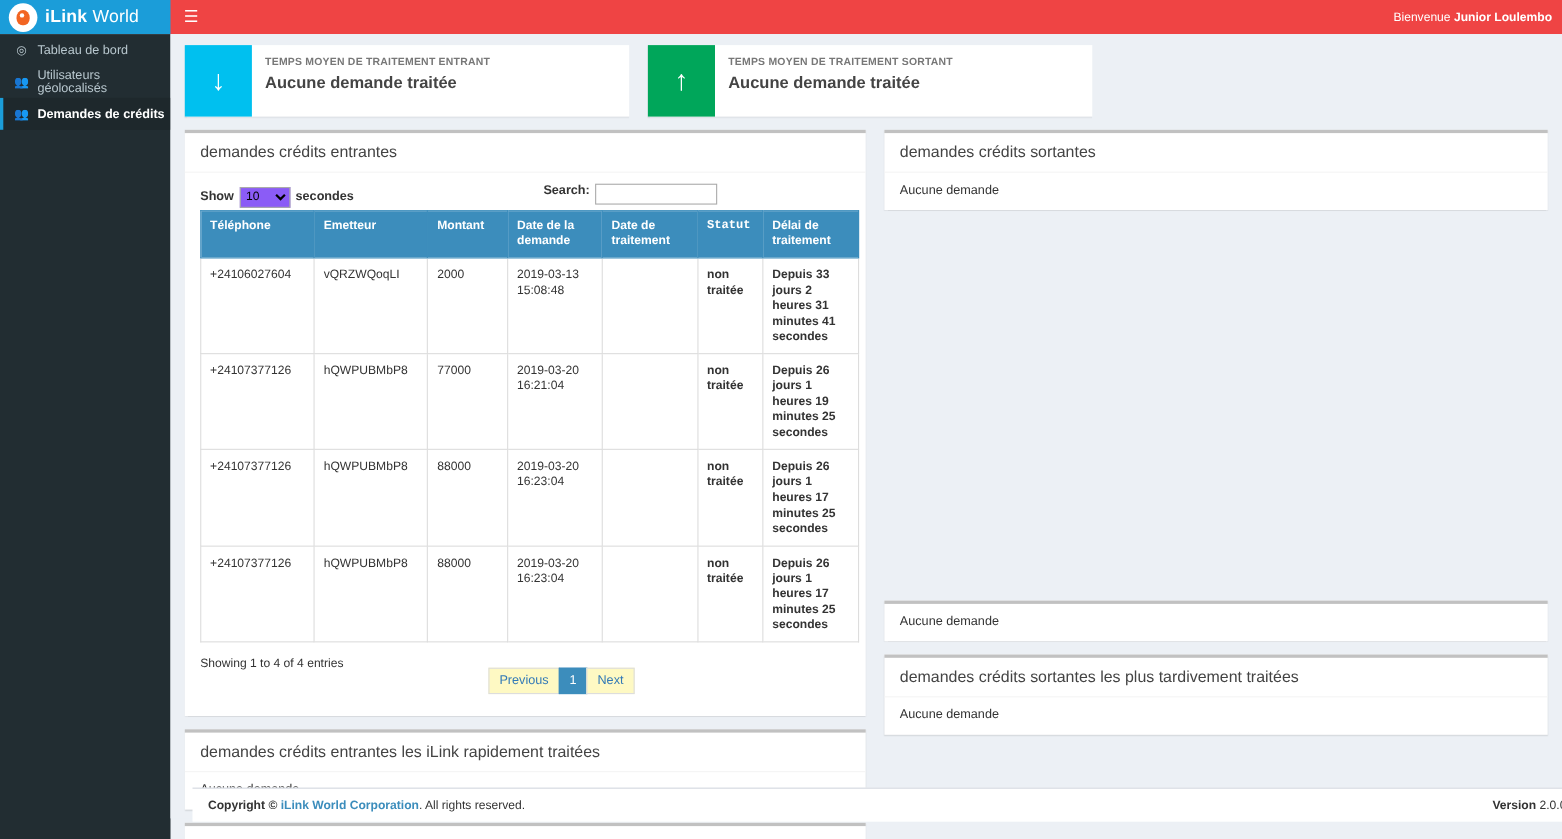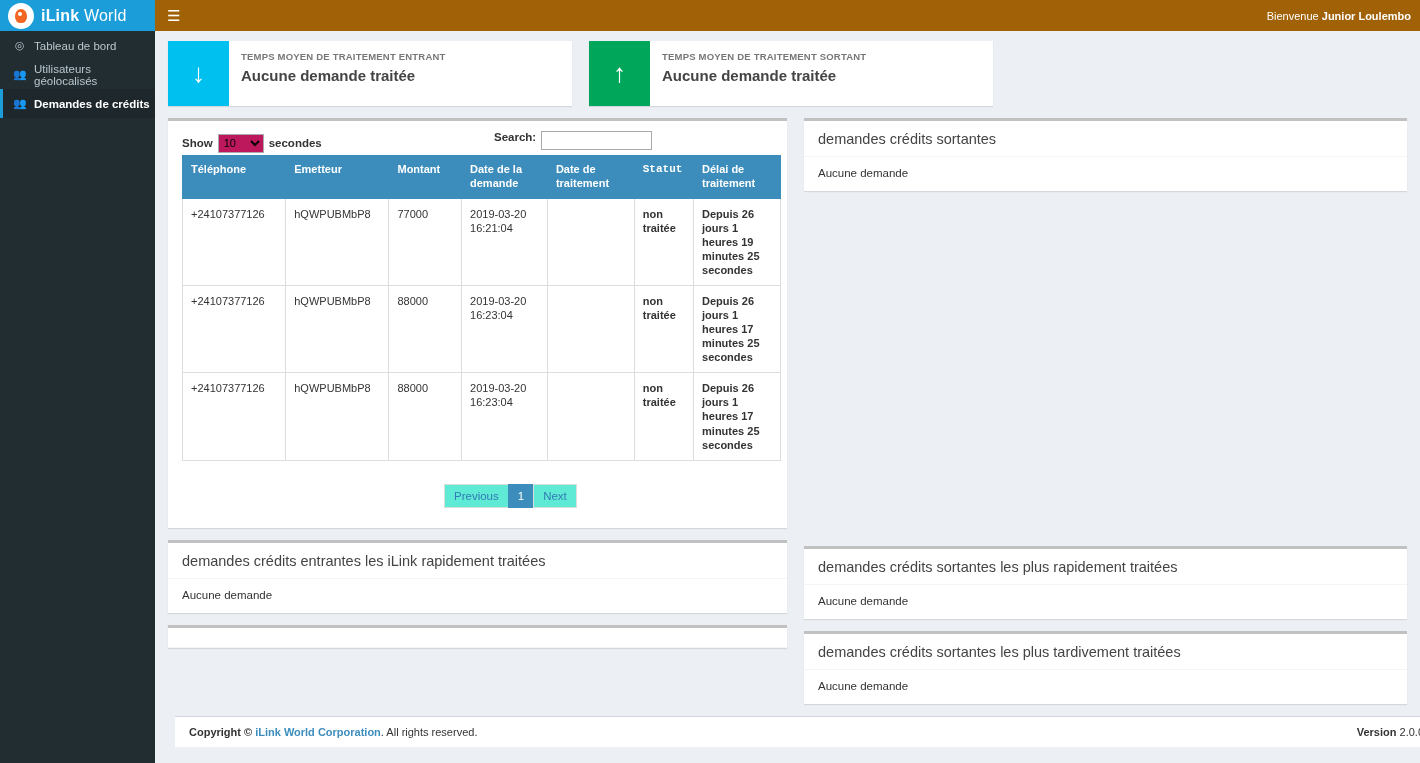--- a/index.html
+++ b/index.html
@@ -8,21 +8,21 @@
     width: 1420px; height: 763px;
     overflow: hidden;
     font-family: "Liberation Sans", sans-serif;
     font-size: 13px;
     color: #333;
     background: #ecf0f5;
   }
   
   .topbar {
     position: absolute; top: 0; left: 0; width: 1420px; height: 31px;
-    background: #a16207;
+    background: #ef4444;
     display: flex; align-items: center;
   }
   .brand {
     width: 155px; height: 31px; background: #1b9dd9;
     display: flex; align-items: center; gap: 7px; padding-left: 8px;
   }
   .brand-logo {
     width: 26px; height: 26px; border-radius: 50%;
     background: #ffffff; position: relative; flex: none;
     display: flex; align-items: center; justify-content: center;
@@ -108,21 +108,21 @@
   .box-title { font-size: 14.5px; color: #444; font-weight: normal; }
   .box-body { padding: 10px 12px 12px 14px; }
   .empty-text { font-size: 11.5px; color: #333; }
 
   
   .dt-top { display: flex; align-items: center; height: 24px; position: relative; }
   .dt-length { font-size: 11.5px; font-weight: bold; display: flex; align-items: center; gap: 5px; }
   .dt-length select {
     font-family: "Liberation Sans", sans-serif; font-size: 11px;
     height: 19px; width: 46px; padding: 0 1px;
-    border: 1px solid #aaa; background: #be185d;
+    border: 1px solid #aaa; background: #8b5cf6;
   }
   .dt-search {
     position: absolute; left: 312px; top: 0;
     display: flex; gap: 5px;
     font-size: 11.5px; font-weight: bold;
   }
   .dt-search input {
     width: 111px; height: 19px; border: 1px solid #aaa;
     font-family: "Liberation Sans", sans-serif; font-size: 11px; padding: 0 3px;
   }
@@ -150,21 +150,21 @@
   td.statut { font-weight: bold; font-size: 10.5px; }
   td.delai { font-weight: bold; font-size: 10.5px; }
 
   .dt-bottom { margin-top: 13px; position: relative; height: 42px; }
   .dt-info { font-size: 11px; color: #333; }
   .pager {
     position: absolute; left: 263px; top: 10px;
     display: flex;
   }
   .pg {
-    border: 1px solid #ddd; background: #5eead4; color: #337ab7;
+    border: 1px solid #ddd; background: #fef9c3; color: #337ab7;
     font-size: 11.5px; padding: 5px 9px; margin-left: -1px; cursor: pointer;
   }
   .pg.active { background: #3c8dbc; border-color: #3c8dbc; color: #fff; }
 
   
   .footer {
     position: absolute; left: 155px; bottom: 16px; width: 1265px; height: 31px;
     background: #fff; border-top: 1px solid #d2d6de;
     display: flex; align-items: center; justify-content: space-between;
     padding: 0 16px 0 14px; font-size: 11px; color: #333; margin-left: 20px;
@@ -224,20 +224,23 @@
         <div class="infobox-number">Aucune demande traitée</div>
       </div>
     </div>
   </div>
 
   <div class="cols">
 
     <div class="col-left">
 
       <div class="box">
+        <div class="box-header">
+          <div class="box-title">demandes crédits entrantes</div>
+        </div>
         <div class="box-body">
 
           <div class="dt-top">
             <label class="dt-length">
               <span>Show</span>
               <select>
                 <option>10</option>
                 <option>25</option>
                 <option>50</option>
                 <option>100</option>
@@ -257,20 +260,29 @@
                 <th class="c-emet">Emetteur</th>
                 <th class="c-mont">Montant</th>
                 <th class="c-dd">Date de la demande</th>
                 <th class="c-dt">Date de traitement</th>
                 <th class="c-st">Statut</th>
                 <th class="c-del">Délai de traitement</th>
               </tr>
             </thead>
             <tbody>
               <tr>
+                <td>+24106027604</td>
+                <td>vQRZWQoqLI</td>
+                <td>2000</td>
+                <td>2019-03-13 15:08:48</td>
+                <td></td>
+                <td class="statut">non traitée</td>
+                <td class="delai">Depuis 33 jours 2 heures 31 minutes 41 secondes</td>
+              </tr>
+              <tr>
                 <td>+24107377126</td>
                 <td>hQWPUBMbP8</td>
                 <td>77000</td>
                 <td>2019-03-20 16:21:04</td>
                 <td></td>
                 <td class="statut">non traitée</td>
                 <td class="delai">Depuis 26 jours 1 heures 19 minutes 25 secondes</td>
               </tr>
               <tr>
                 <td>+24107377126</td>
@@ -287,20 +299,21 @@
                 <td>88000</td>
                 <td>2019-03-20 16:23:04</td>
                 <td></td>
                 <td class="statut">non traitée</td>
                 <td class="delai">Depuis 26 jours 1 heures 17 minutes 25 secondes</td>
               </tr>
             </tbody>
           </table>
 
           <div class="dt-bottom">
+            <div class="dt-info">Showing 1 to 4 of 4 entries</div>
             <div class="pager">
               <div class="pg">Previous</div>
               <div class="pg active">1</div>
               <div class="pg">Next</div>
             </div>
           </div>
 
         </div>
       </div>
 
@@ -327,23 +340,20 @@
       <div class="box">
         <div class="box-header">
           <div class="box-title">demandes crédits sortantes</div>
         </div>
         <div class="box-body">
           <div class="empty-text">Aucune demande</div>
         </div>
       </div>
 
       <div class="box" style="margin-top:355px;">
-        <div class="box-header">
-          <div class="box-title">demandes crédits sortantes les plus rapidement traitées</div>
-        </div>
         <div class="box-body">
           <div class="empty-text">Aucune demande</div>
         </div>
       </div>
 
       <div class="box">
         <div class="box-header">
           <div class="box-title">demandes crédits sortantes les plus tardivement traitées</div>
         </div>
         <div class="box-body">

